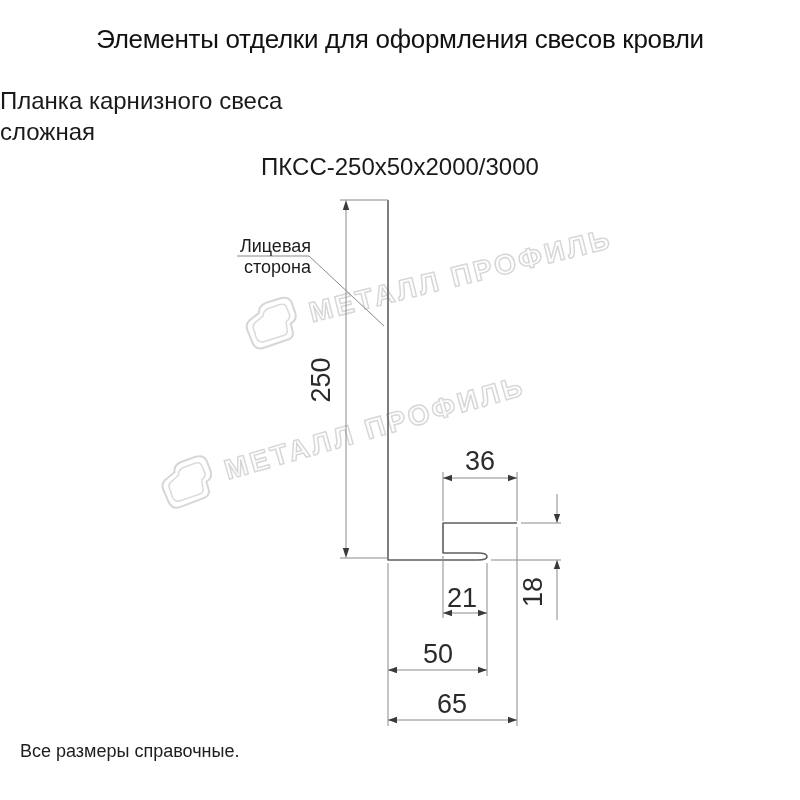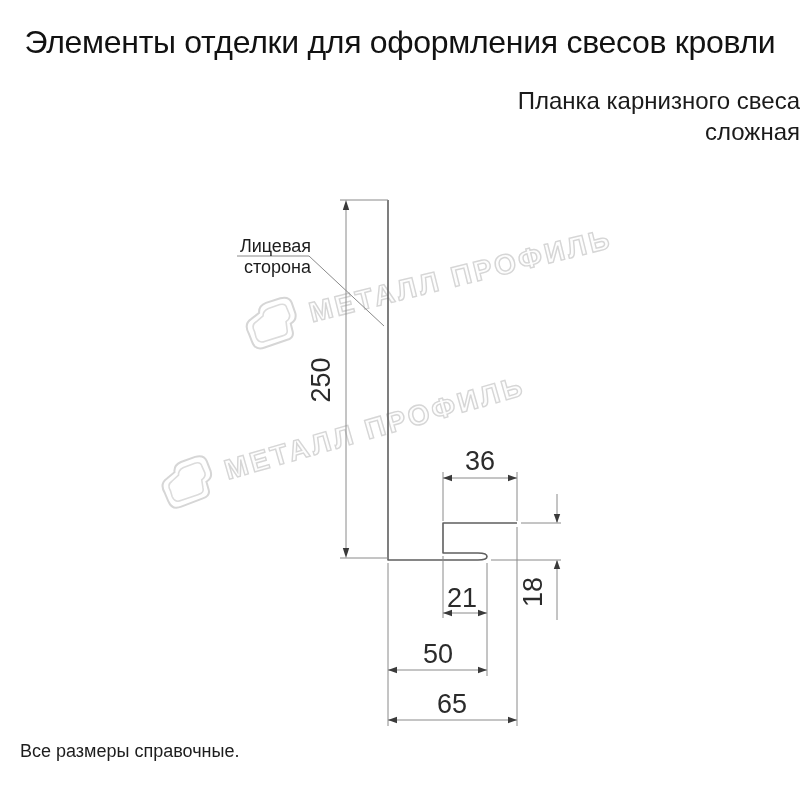--- a/index.html
+++ b/index.html
@@ -2,24 +2,24 @@
 <html><head>
 <meta charset="utf-8">
 <style>
   html,body{margin:0;padding:0;background:#ffffff;}
   .canvas{
     position:relative;width:800px;height:800px;background:#ffffff;overflow:hidden;
     font-family:"Liberation Sans", sans-serif;
   }
   .title{
     position:absolute;top:24px;left:0;width:800px;text-align:center;
-    font-size:32px;letter-spacing:-0.3px;color:#121212;white-space:nowrap;
+    font-size:26px;letter-spacing:-0.3px;color:#121212;white-space:nowrap;
   }
   .subtitle{
-    position:absolute;top:85px;left:0;width:800px;text-align:right;
+    position:absolute;top:85px;left:0;width:800px;text-align:left;
     font-size:24px;line-height:31px;color:#1a1a1a;
   }
   .code{
     position:absolute;top:153px;left:0;width:800px;text-align:center;
     font-size:24px;color:#1a1a1a;
   }
   .footer{
     position:absolute;left:20px;top:740px;font-size:18px;line-height:23px;color:#1d1d1d;
   }
   .wm{
@@ -66,20 +66,21 @@
       <path d="M14,29 Q12,22 18,20 L26,16 Q27,11 33,10 L45,9 Q51,9 51,14 L52,21 Q52,25 47,27 L46,35 Q46,40 40,40 L22,41 Q15,42 14,35 Z" fill="none" stroke="#dcdcdc" stroke-width="1.6"></path>
     </svg>
     <span class="wm-text">МЕТАЛЛ ПРОФИЛЬ</span>
   </div>
 
   <div class="title">Элементы отделки для оформления свесов кровли</div>
   <div class="subtitle">
     <div>Планка карнизного свеса</div>
     <div>сложная</div>
   </div>
+  <div class="code">ПКСС-250х50х2000/3000</div>
 
   <svg class="drawing" width="800" height="800" viewBox="0 0 800 800">
 
     <g>
       <path class="profile" d="M388,200 L388,560 L478,560 C484,560 487,558.3 487,556.5 C487,554.7 484,553 478,553 L443,553 L443,523 L517,523"></path>
     </g>
 
     <g>
       <path class="dim" d="M340,200 H388 M340,558 H388 M346,206 V552"></path>
       <polygon class="arrow" points="346,200 342.8,210 349.2,210"></polygon>

